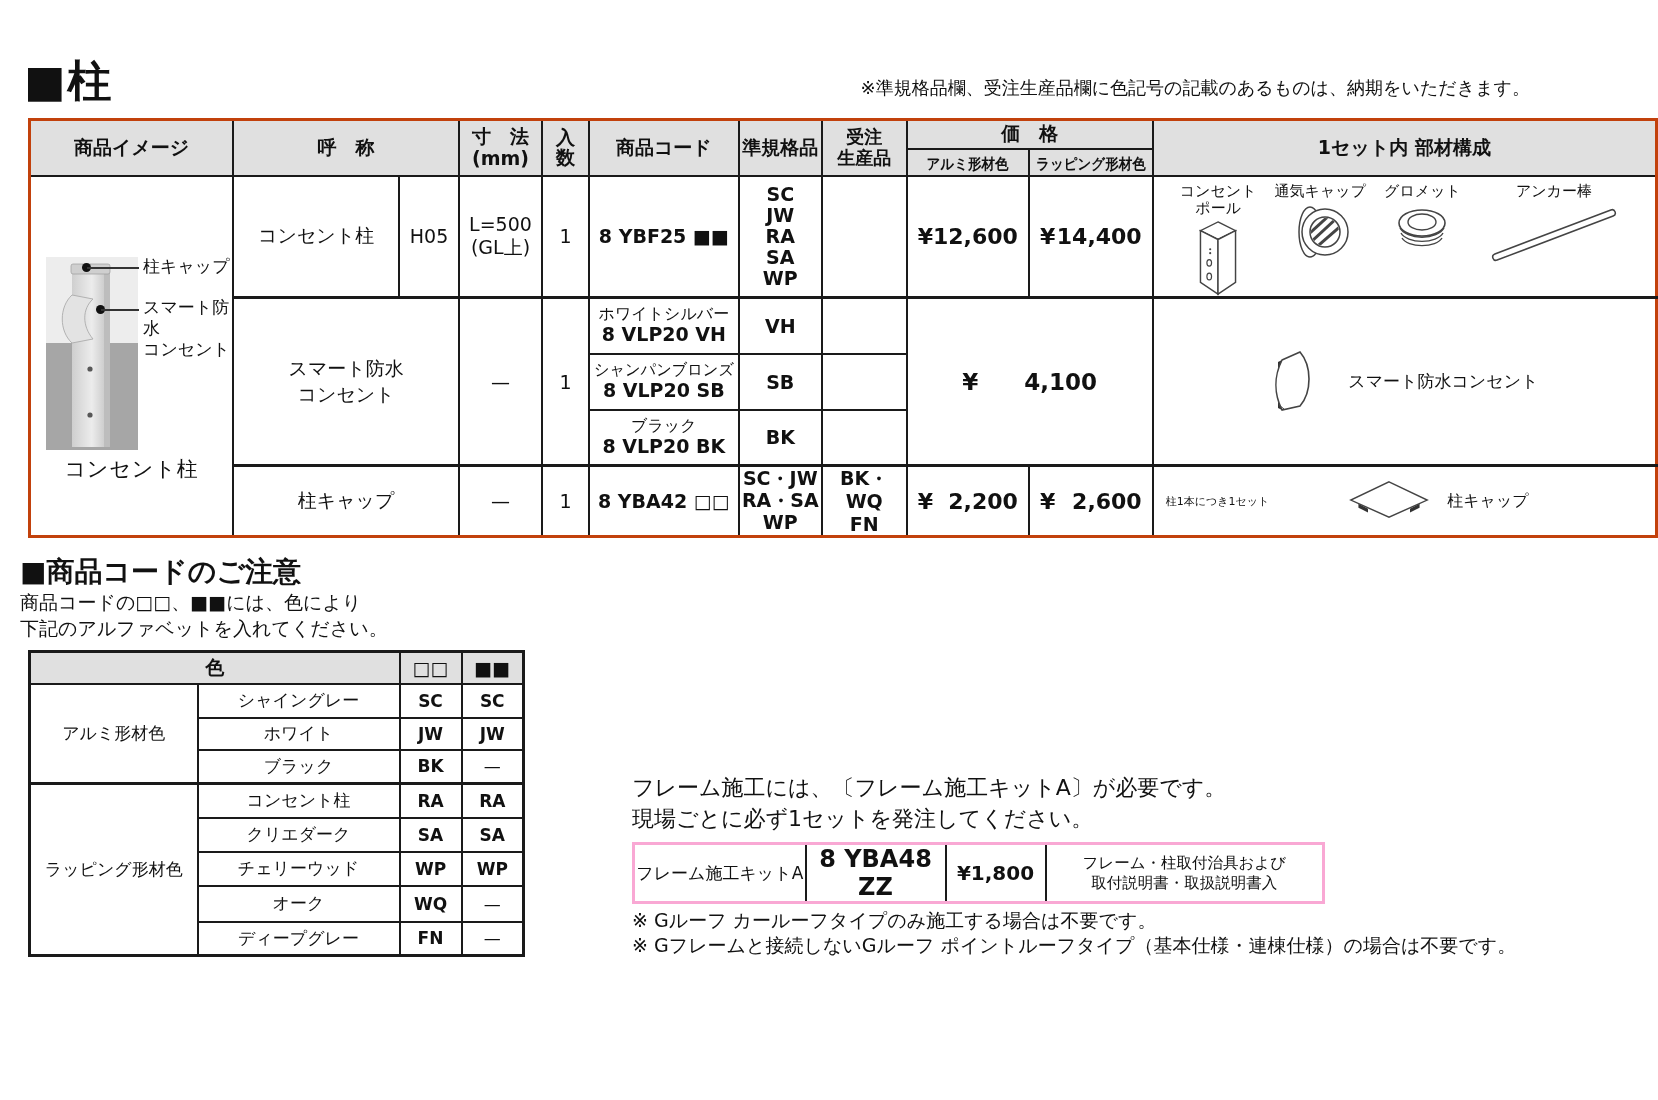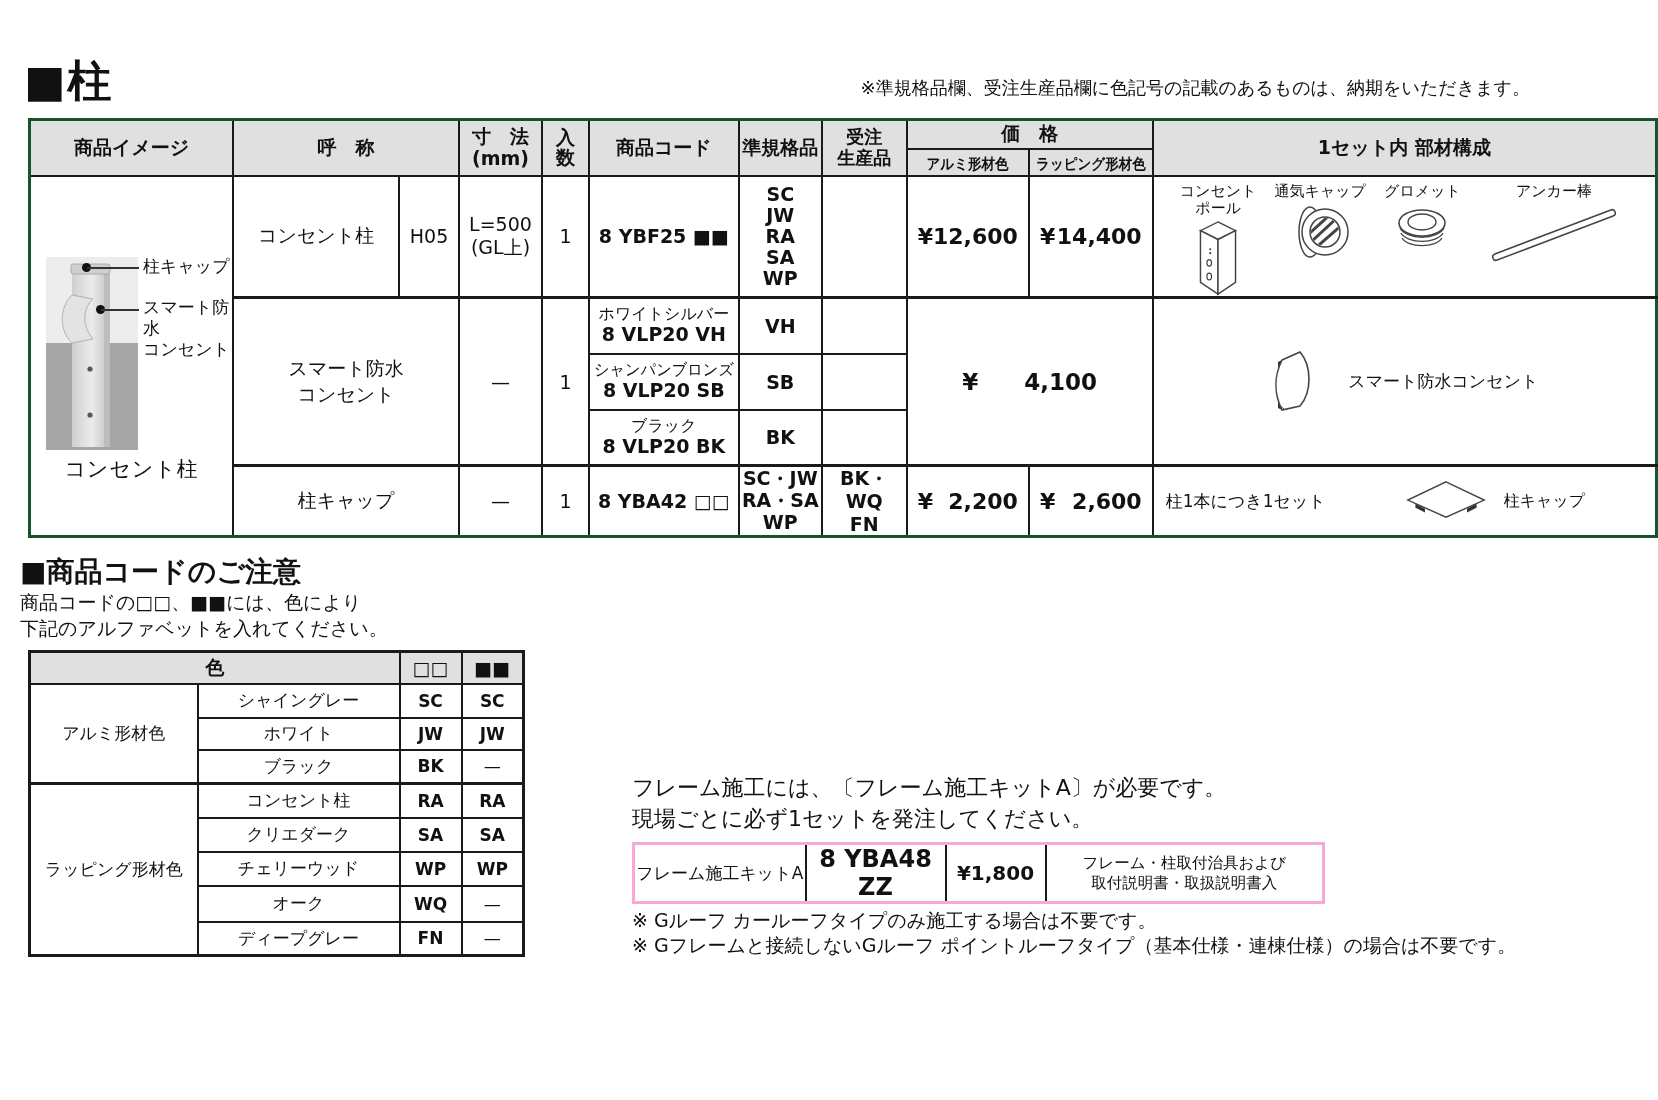--- a/index.html
+++ b/index.html
@@ -9,21 +9,21 @@
     -webkit-font-smoothing:antialiased;
   }
   .pre{white-space:pre-line;}
 
   
   .page-title{position:absolute;left:24px;top:52px;font-size:44px;font-weight:bold;letter-spacing:2px;}
   .top-note{position:absolute;right:128px;top:76px;font-size:18px;font-weight:500;}
 
   
   table{border-collapse:collapse;table-layout:fixed;}
-  .main-table{position:absolute;left:28px;top:118px;border:3px solid #14532d;}
+  .main-table{position:absolute;left:28px;top:118px;border:3px solid #c2410c;}
   .main-table th,.main-table td{border:2px solid #1a1a1a;text-align:center;vertical-align:middle;padding:0;overflow:hidden;}
   .main-table th{background:#e0e0e0;font-size:19px;font-weight:bold;}
   .main-table td{font-size:19px;}
   .main-table tr.tsep td{border-top:3px solid #1a1a1a;}
   .shrink{display:inline-block;transform:scaleX(0.9);transform-origin:center;white-space:nowrap;font-size:15px;}
   .qty-h{font-size:18px;line-height:1.05;}
   .dims-h{line-height:1.15;}
   .code-cell{font-size:20px;font-weight:bold;}
   .semi-5{font-size:17px;font-weight:bold;line-height:1.1;}
   .semi-1{font-size:18px;font-weight:bold;}
@@ -34,21 +34,21 @@
   .code-stack .ccode{font-size:19px;font-weight:bold;line-height:1.25;}
   .price-flex{display:flex;justify-content:space-between;align-items:center;padding:0 10px;font-weight:bold;font-size:22px;}
   .price-center{display:flex;justify-content:center;align-items:center;gap:46px;font-weight:bold;font-size:23px;}
 
   
   .parts-row1{display:flex;justify-content:space-evenly;align-items:flex-start;padding:6px 8px 0 8px;}
   .part{display:flex;flex-direction:column;align-items:center;gap:3px;}
   .plabel{font-size:15px;line-height:1.15;}
   .parts-smart{display:flex;justify-content:center;align-items:center;gap:30px;}
   .parts-cap{display:flex;align-items:center;padding-left:12px;}
-  .cap-note{font-size:17px;}
+  .cap-note{font-size:11px;}
   .cap-icon-wrap{margin-left:78px;}
   .cap-label{font-size:16px;margin-left:16px;}
 
   
   .img-cell{position:relative;}
   .photo-wrap{position:absolute;left:0;top:0;width:100%;height:100%;}
   .photo-svg{position:absolute;left:15px;top:80px;}
   .callout-dot{position:absolute;width:9px;height:9px;border-radius:50%;background:#111;}
   .callout-line{position:absolute;height:2px;background:#333;}
   .callout-label{position:absolute;font-size:17px;text-align:left;line-height:1.25;}

